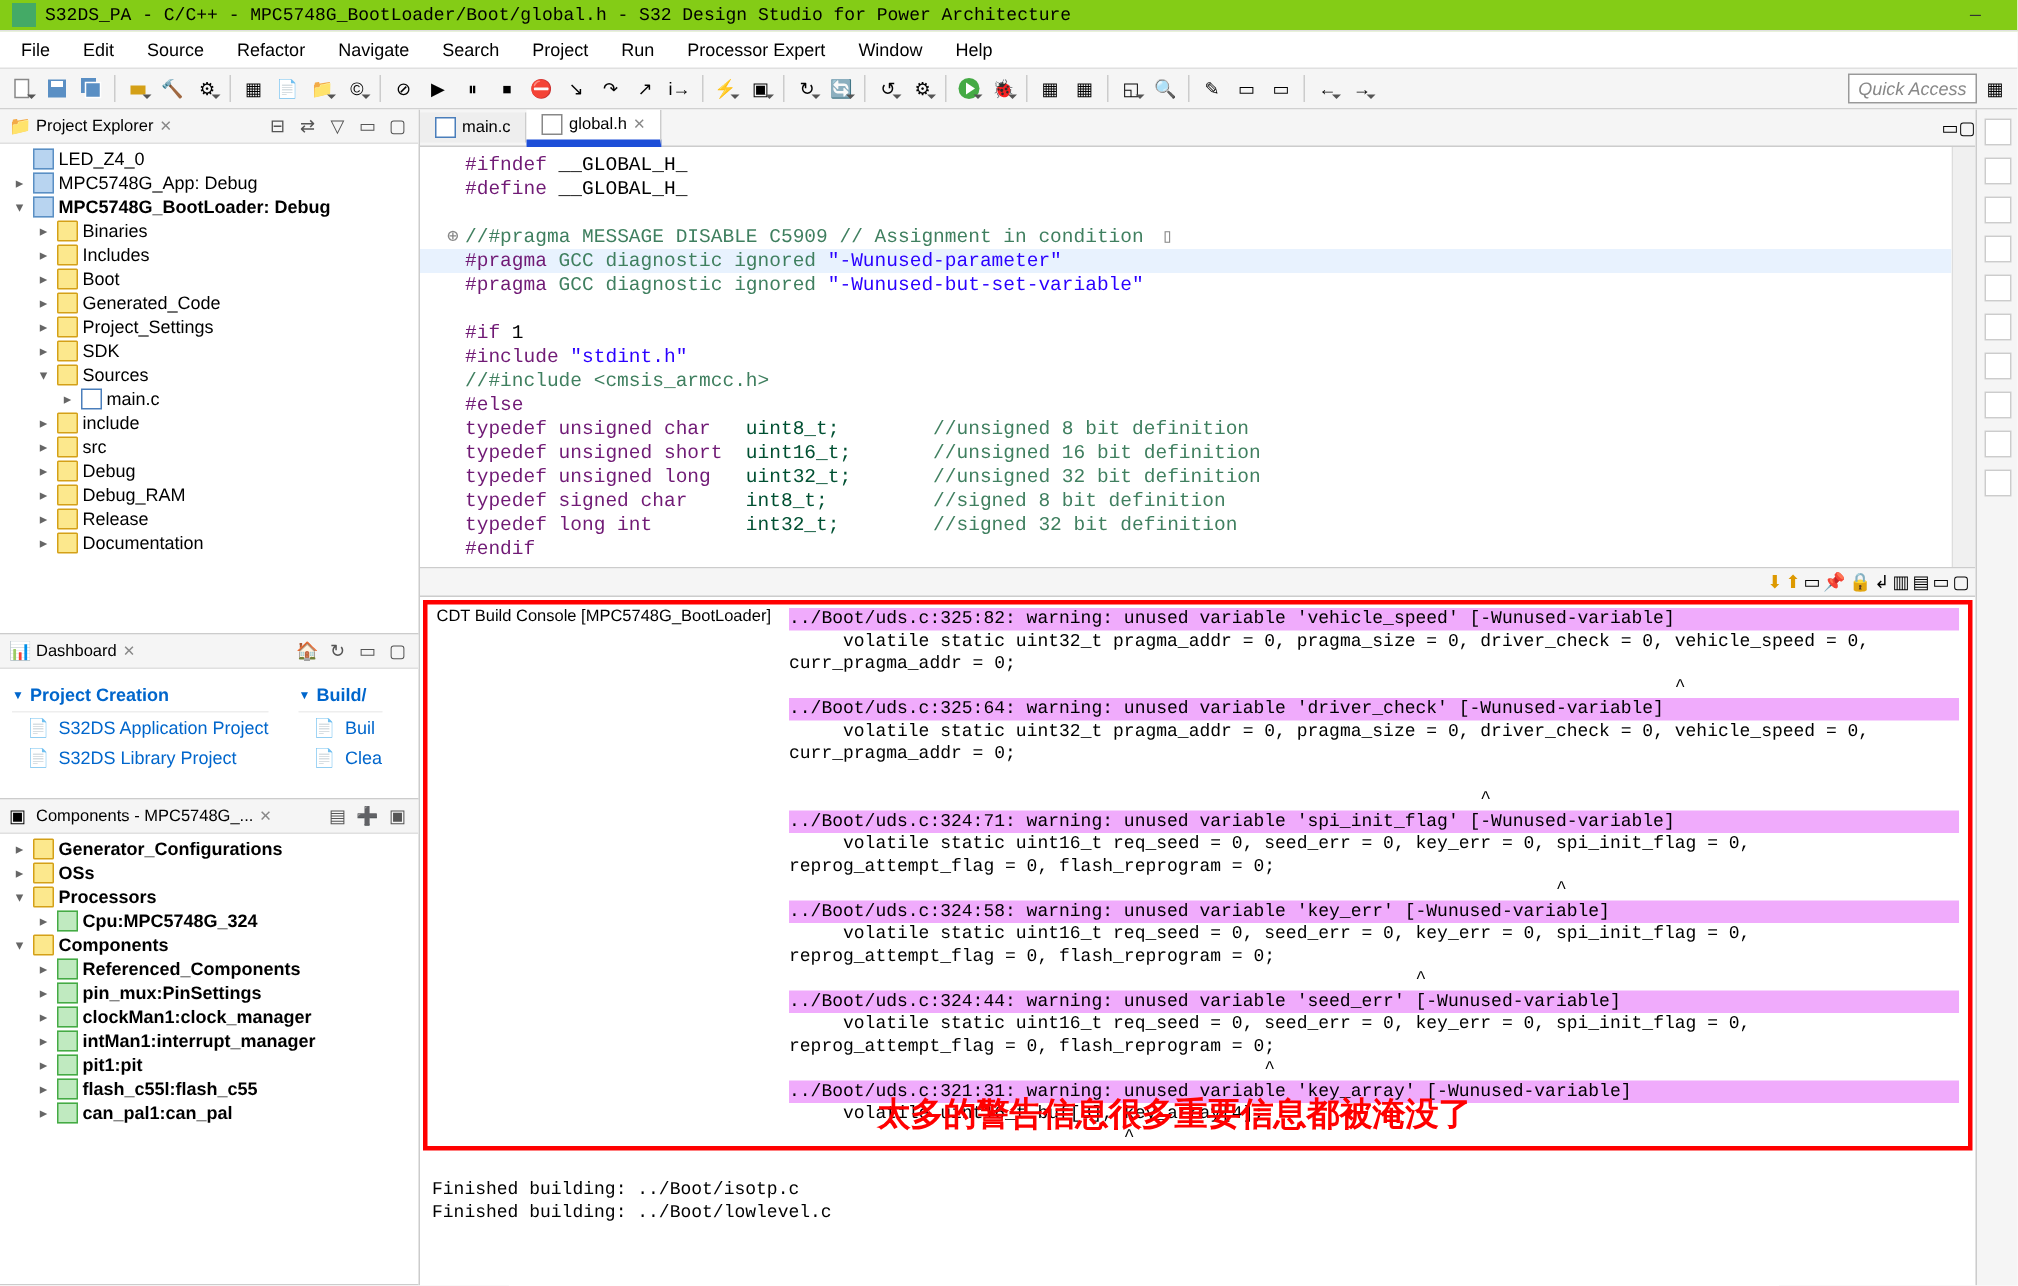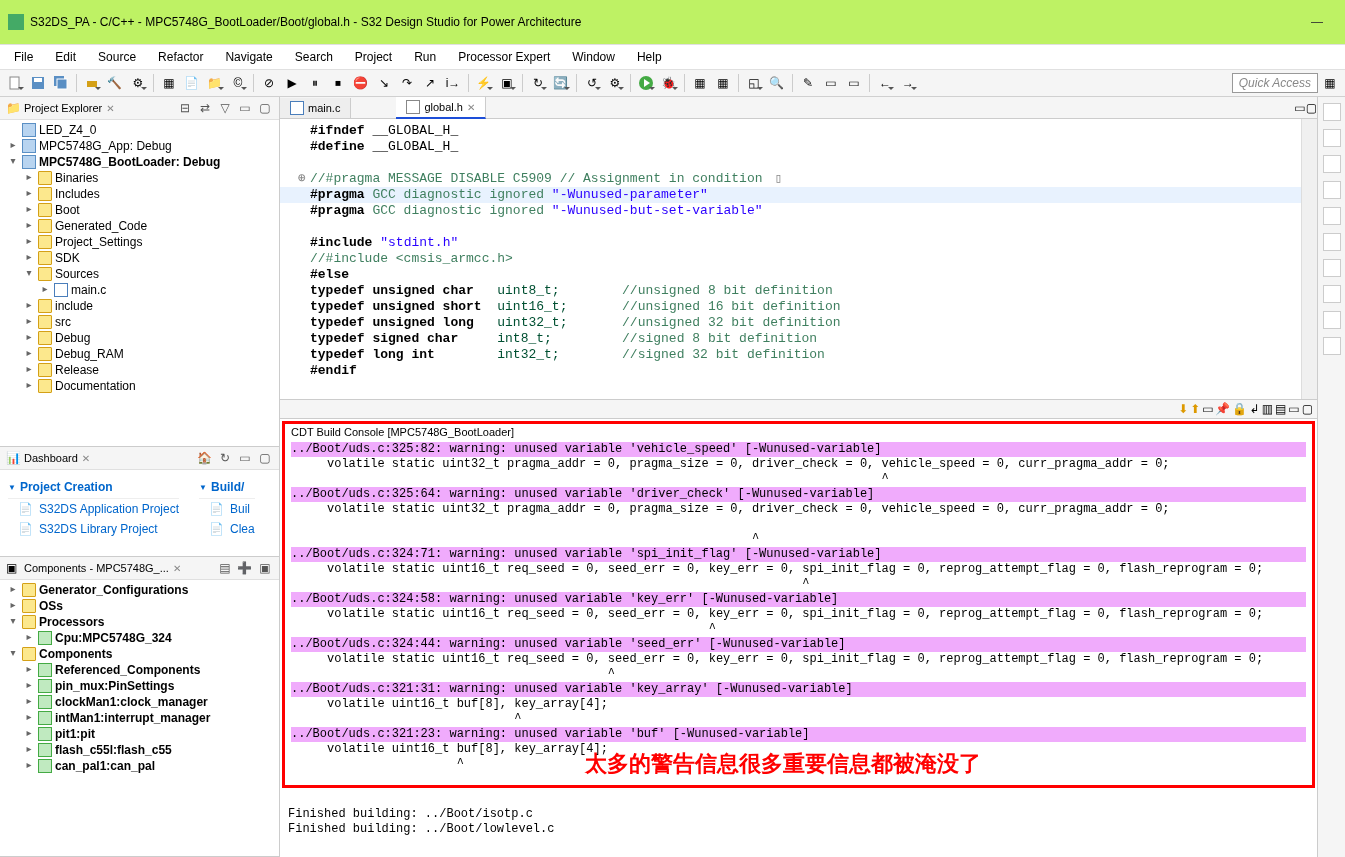--- a/index.html
+++ b/index.html
@@ -1,67 +1,67 @@
 <!DOCTYPE html>
 <html><head>
 <meta charset="utf-8">
 <style>
 * { box-sizing: border-box; margin: 0; padding: 0; }
 body { font-family: "Segoe UI", Tahoma, sans-serif; font-size: 12px; background: #f0f0f0; color: #000; overflow: hidden; }
 .window { display: flex; flex-direction: column; height: 857px; width: 1345px; background: #fff; }
-.titlebar { display: flex; align-items: center; padding: 12px 8px; background: #bef264; border-bottom: 1px solid #e0e0e0; }
+.titlebar { display: flex; align-items: center; padding: 0 8px; background: #84cc16; border-bottom: 1px solid #e0e0e0; font-family: Liberation Mono, monospace; }
 .titlebar .app-icon { width: 16px; height: 16px; background: #4a6; margin-right: 6px; }
 .titlebar .title { flex: 1; font-size: 12px; }
 .titlebar .win-controls { display: flex; gap: 2px; }
 .titlebar .win-btn { width: 40px; height: 20px; display: flex; align-items: center; justify-content: center; color: #333; }
 .menubar { display: flex; gap: 2px; padding: 2px 4px; background: #fff; border-bottom: 1px solid #e0e0e0; }
 .menubar .menu-item { padding: 3px 10px; cursor: default; }
 .toolbar { display: flex; align-items: center; padding: 2px 4px; background: #f5f5f5; border-bottom: 1px solid #d0d0d0; gap: 1px; flex-wrap: nowrap; overflow: hidden; }
 .toolbar .tb-btn { width: 22px; height: 22px; display: flex; align-items: center; justify-content: center; border: 1px solid transparent; position: relative; }
 .toolbar .sep { width: 1px; height: 18px; background: #ccc; margin: 0 3px; }
 .toolbar .dd::after { content: ""; border-left: 3px solid transparent; border-right: 3px solid transparent; border-top: 3px solid #555; position: absolute; right: 1px; bottom: 3px; }
 .quick-access { margin-left: auto; border: 1px solid #999; padding: 2px 6px; background: #fff; font-style: italic; color: #888; }
 .main { flex: 1; display: flex; overflow: hidden; }
 .left-col { width: 280px; display: flex; flex-direction: column; border-right: 1px solid #ccc; background: #fff; }
 .panel { display: flex; flex-direction: column; border-bottom: 1px solid #ccc; overflow: hidden; }
 .panel-header { display: flex; align-items: center; padding: 3px 6px; background: #f5f5f5; border-bottom: 1px solid #e0e0e0; gap: 4px; }
 .panel-header .ph-title { font-size: 11px; }
 .panel-header .ph-icon { width: 14px; height: 14px; }
 .panel-header .spacer { flex: 1; }
 .panel-header .ph-btn { width: 16px; height: 16px; display: flex; align-items: center; justify-content: center; color: #555; }
 .panel-body { flex: 1; overflow: auto; padding: 2px 0; font-size: 12px; }
-.tree-item { display: flex; align-items: flex-start; padding: 1px 4px; white-space: nowrap; gap: 3px; }
+.tree-item { display: flex; align-items: center; padding: 1px 4px; white-space: nowrap; gap: 3px; }
 .indent { display: inline-block; }
 .twisty { width: 12px; text-align: center; color: #666; font-size: 10px; }
 .ti-icon { width: 14px; height: 14px; display: inline-block; flex-shrink: 0; }
 .ti-label { white-space: nowrap; }
 .bold { font-weight: bold; }
 .ic-folder { background: #fce88d; border: 1px solid #d4a017; border-radius: 1px; }
 .ic-project { background: #b8d4f0; border: 1px solid #5a8fc4; }
 .ic-file { background: #fff; border: 1px solid #888; }
 .ic-c { background: #fff; border: 1px solid #4a7ebb; }
 .ic-green { background: #c0eac0; border: 1px solid #4a4; }
 .center-col { flex: 1; display: flex; flex-direction: column; background: #fff; overflow: hidden; }
 .editor-tabs { display: flex; background: #f5f5f5; border-bottom: 1px solid #ccc; align-items: center; }
 .ed-tab { display: flex; align-items: center; padding: 3px 10px; border-right: 1px solid #ccc; gap: 4px; font-size: 11px; background: #eee; }
-.ed-tab.active { background: #fff; border-bottom: 2px solid #1d4ed8; margin-bottom: -1px; margin-left: 45px; }
+.ed-tab.active { background: #fff; border-bottom: 5px solid #1d4ed8; margin-bottom: -1px; }
 .ed-close { color: #888; font-size: 10px; }
 .editor-area { flex: 1; overflow: auto; background: #fff; font-family: Consolas, "Courier New", monospace; font-size: 13px; line-height: 16px; padding: 4px 0; position: relative; }
 .code-line { white-space: pre; padding: 0 20px 0 30px; }
 .hl { background: #e8f2fe; }
-.kw { color: #000000; font-weight: bold; }
+.kw { color: #701a75; font-weight: normal; }
 .str { color: #2a00ff; }
 .cmt { color: #3f7f5f; }
 .pragma-body { color: #3f7f5f; }
 .typedef-name { color: #005032; }
 .gutter-mark { color: #888; display: inline-block; width: 16px; text-align: center; }
 .bottom-panel { border-top: 1px solid #ccc; display: flex; flex-direction: column; background: #fff; height: 440px; }
 .bp-tabs { display: flex; background: #f5f5f5; border-bottom: 1px solid #ccc; align-items: center; padding: 2px 4px; gap: 2px; }
 .bp-toolbar { display: flex; gap: 2px; margin-left: auto; }
-.console-frame { border: 3px solid #ff0000; margin: 2px; flex: 1; display: flex; flex-direction: column; overflow: hidden; position: relative; }
+.console-frame { border: 3px solid #ff0000; margin: 2px; flex: 1; display: flex; flex-direction: row; overflow: hidden; position: relative; }
 .console-title { padding: 2px 6px; font-size: 11px; }
 .console-body { flex: 1; overflow: auto; font-family: Consolas, "Courier New", monospace; font-size: 12px; line-height: 15px; padding: 2px 6px; background: #fff; }
 .console-line { white-space: pre-wrap; }
 .warn { background: #f0abfc; }
 .annotation-text { position: absolute; color: #ff0000; font-size: 22px; font-weight: bold; font-family: "Microsoft YaHei", sans-serif; }
 .console-extra { font-family: Consolas, "Courier New", monospace; font-size: 12px; line-height: 15px; padding: 2px 8px; }
 .right-strip { width: 28px; border-left: 1px solid #ccc; background: #f5f5f5; display: flex; flex-direction: column; align-items: center; padding-top: 6px; gap: 8px; }
 .rs-btn { width: 18px; height: 18px; border: 1px solid #ccc; background: #fff; }
 .scrollbar-v { width: 16px; background: #f0f0f0; border-left: 1px solid #ddd; }
 .dashboard-links { padding: 6px 8px; }
@@ -427,20 +427,21 @@
 
       <div style="display:flex; flex:0 0 280px; overflow:hidden;">
       <div class="editor-area" style="flex:1">
         <div class="code-line"><span class="kw">#ifndef</span><span> __GLOBAL_H_</span></div>
         <div class="code-line"><span class="kw">#define</span><span> __GLOBAL_H_</span></div>
         <div class="code-line"> </div>
         <div class="code-line" style="margin-left:-16px;"><span class="gutter-mark">⊕</span><span class="cmt">//</span><span class="pragma-body">#pragma MESSAGE DISABLE C5909 // Assignment in condition</span> <span class="gutter-mark">▯</span></div>
         <div class="code-line hl"><span class="kw">#pragma</span><span class="pragma-body"> GCC diagnostic ignored </span><span class="str">"-Wunused-parameter"</span></div>
         <div class="code-line"><span class="kw">#pragma</span><span class="pragma-body"> GCC diagnostic ignored </span><span class="str">"-Wunused-but-set-variable"</span></div>
         <div class="code-line"> </div>
+        <div class="code-line"><span class="kw">#if</span><span> 1</span></div>
         <div class="code-line"><span class="kw">#include</span><span class="str"> "stdint.h"</span></div>
         <div class="code-line"><span class="cmt">//#include &lt;cmsis_armcc.h&gt;</span></div>
         <div class="code-line"><span class="kw">#else</span></div>
         <div class="code-line"><span class="kw">typedef unsigned char</span><span class="typedef-name">   uint8_t;        </span><span class="cmt">//unsigned 8 bit definition</span></div>
         <div class="code-line"><span class="kw">typedef unsigned short</span><span class="typedef-name">  uint16_t;       </span><span class="cmt">//unsigned 16 bit definition</span></div>
         <div class="code-line"><span class="kw">typedef unsigned long</span><span class="typedef-name">   uint32_t;       </span><span class="cmt">//unsigned 32 bit definition</span></div>
         <div class="code-line"><span class="kw">typedef signed char</span><span class="typedef-name">     int8_t;         </span><span class="cmt">//signed 8 bit definition</span></div>
         <div class="code-line"><span class="kw">typedef long int</span><span class="typedef-name">        int32_t;        </span><span class="cmt">//signed 32 bit definition</span></div>
         <div class="code-line"><span class="kw">#endif</span></div>
       </div>

